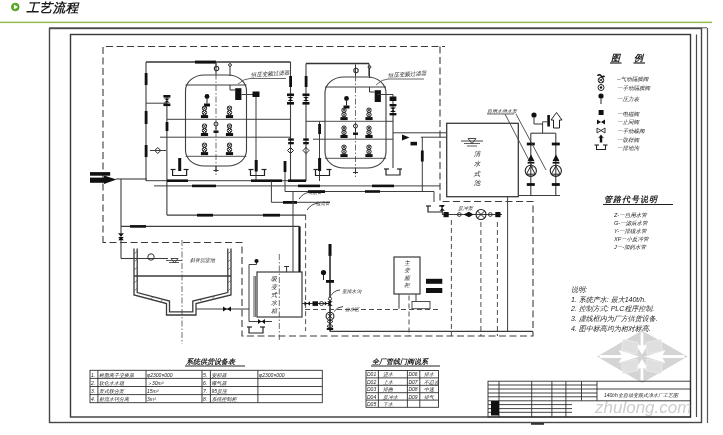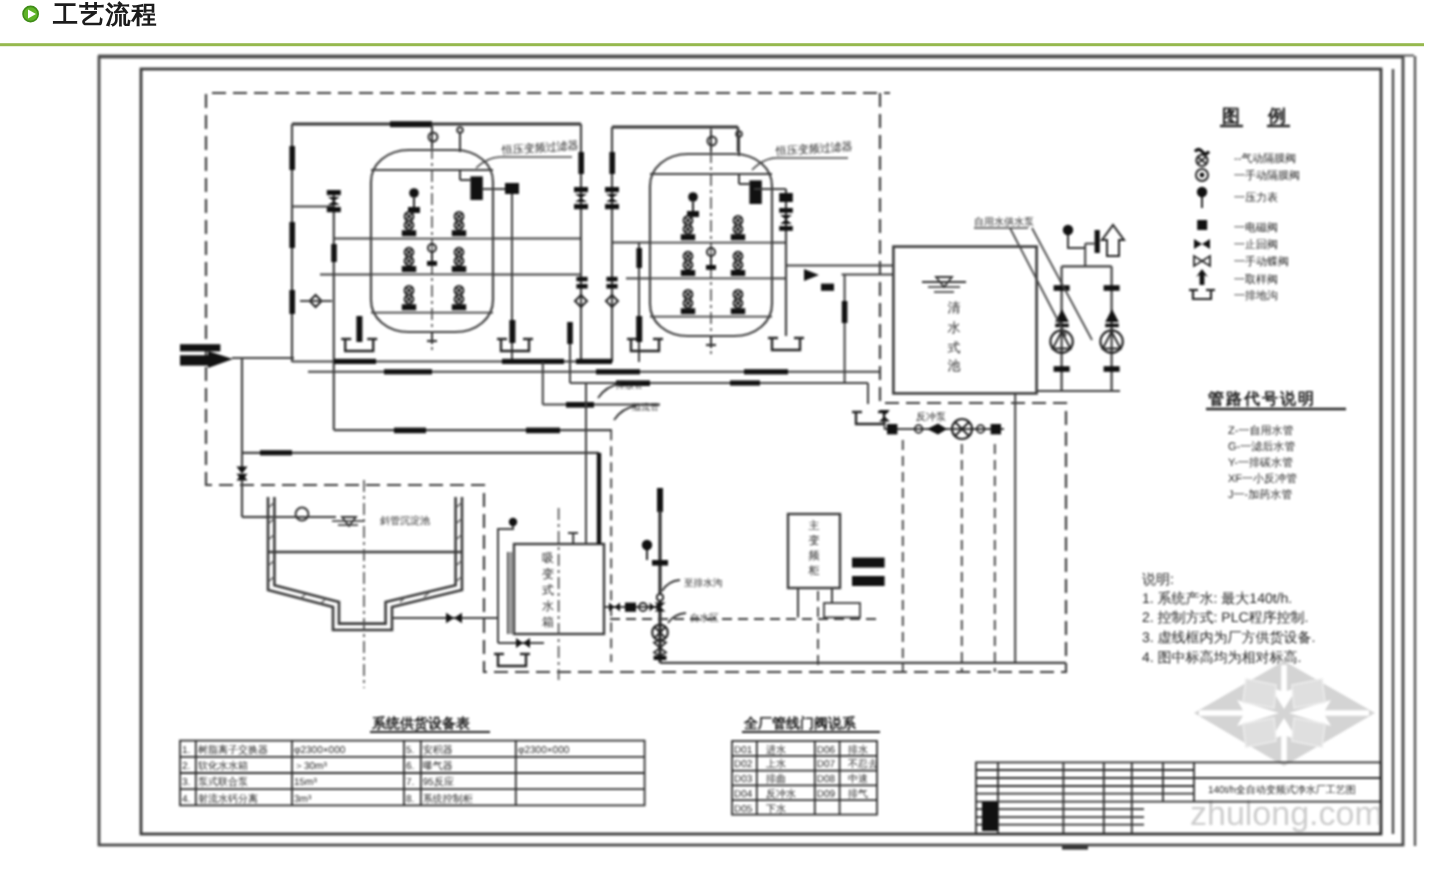--- a/index.html
+++ b/index.html
@@ -1,16 +1,16 @@
 <!DOCTYPE html>
 <html><head>
 <meta charset="utf-8">
 <style>
   html,body{margin:0;padding:0;background:#fff;width:723px;height:435px;overflow:hidden;}
-  #page{position:relative;width:689px;height:435px;font-family:"Liberation Sans",sans-serif;}
+  #page{position:relative;width:689px;height:435px;font-family:"Liberation Sans",sans-serif;font-style:italic;}
   svg{position:absolute;left:0;top:0;}
   .t{fill:#1c1c1c;font-family:"Liberation Sans",sans-serif;}
 </style>
 </head>
 <body>
 <div id="page">
 <svg width="723" height="435" viewBox="0 0 723 435">
 <defs>
 
 <g id="vcl">

